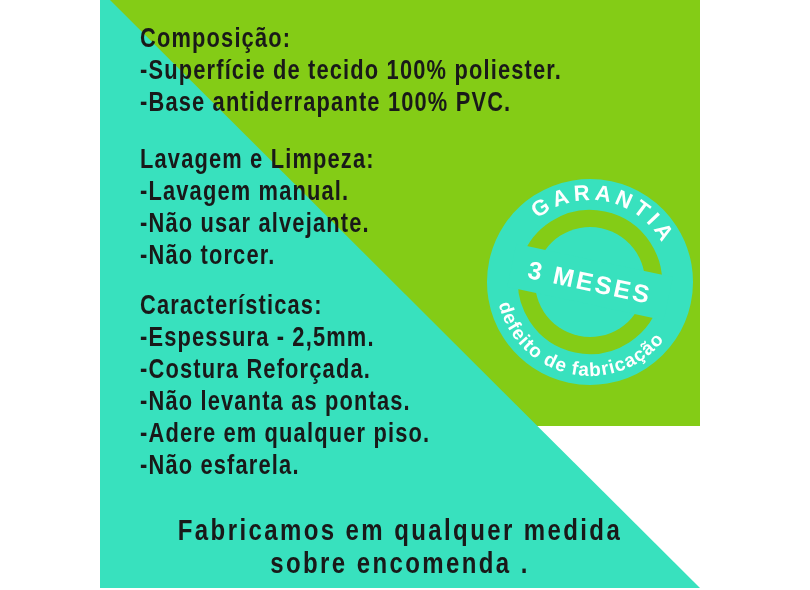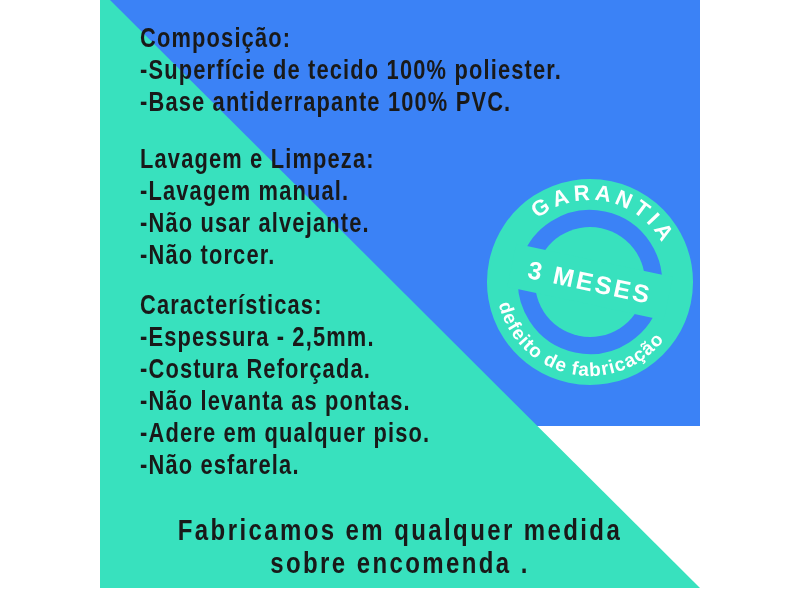--- a/index.html
+++ b/index.html
@@ -6,21 +6,21 @@
   body{
     width:810px;height:590px;
     background:#ffffff;
     overflow:hidden;
     position:relative;
     font-family:"Liberation Sans",sans-serif;
   }
   .panel{
     position:absolute;left:100px;top:0;
     width:600px;height:426px;
-    background:#3b82f6;
+    background:#84cc16;
   }
   .panel > svg.bg{
     position:absolute;left:0;top:0;
   }
   .textblock{
     position:absolute;
     left:40px;
     color:#191919;
     font-weight:bold;
     font-size:28px;

